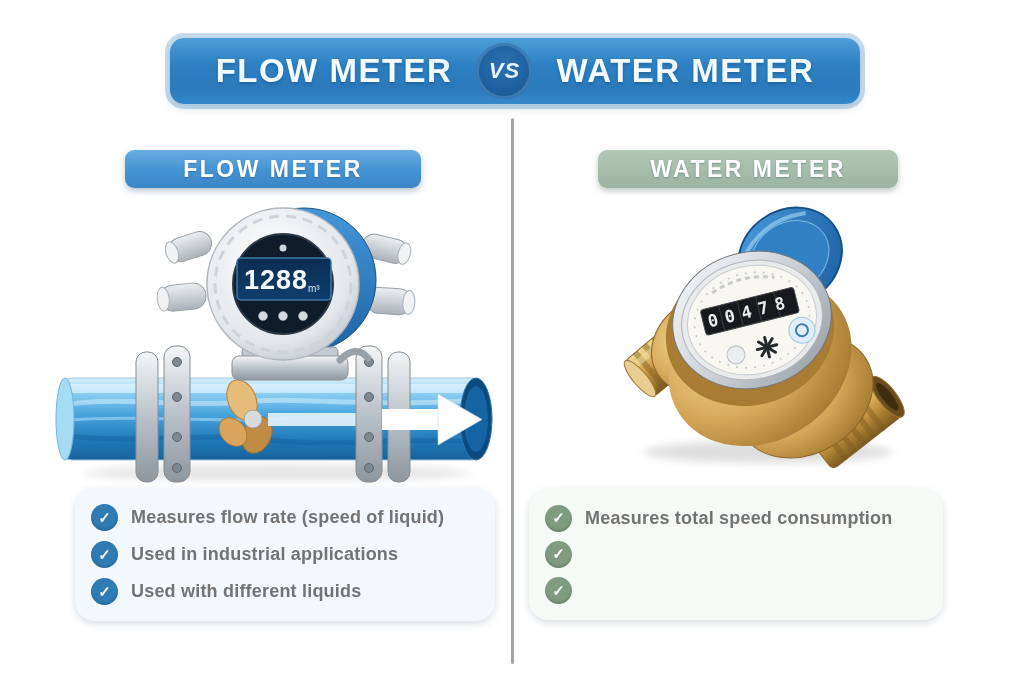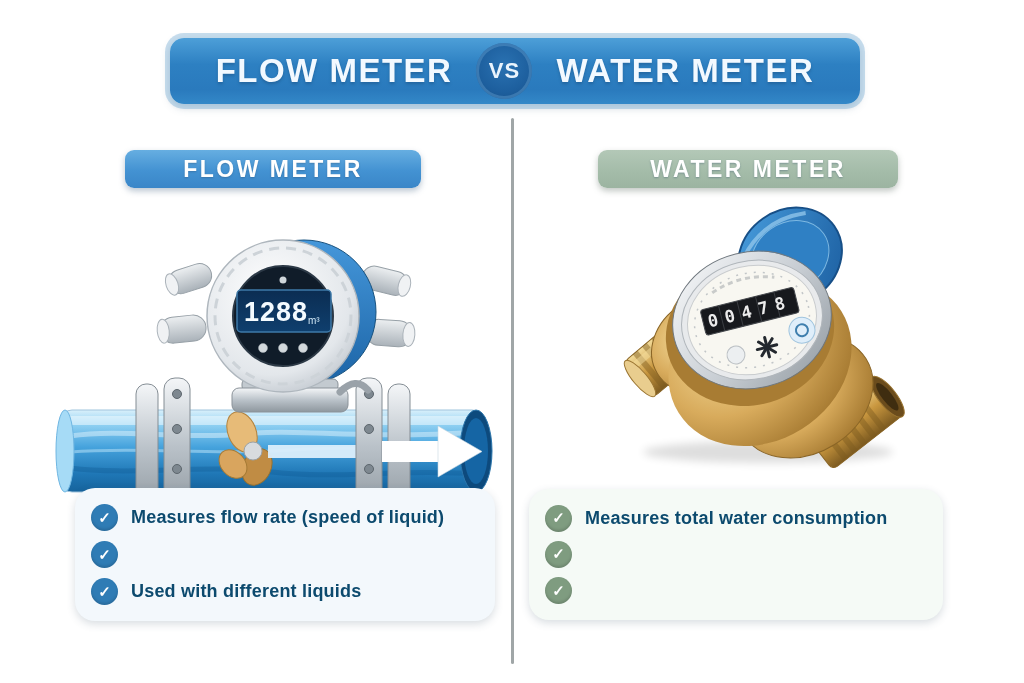--- a/index.html
+++ b/index.html
@@ -18,21 +18,21 @@
   }
   .banner-title {
     color:#f2f9ff; font-size:33px; font-weight:bold; letter-spacing:1.5px;
     text-shadow:0 2px 3px rgba(20,60,100,0.35);
   }
   .vs-badge {
     width:56px; height:56px; border-radius:50%;
     background:radial-gradient(circle at 50% 40%, #2a72b2 0%, #1d5f9e 60%, #164f87 100%);
     box-shadow:inset 0 0 0 3px rgba(90,150,200,0.5);
     display:flex; align-items:center; justify-content:center;
-    color:#eaf4fd; font-size:22px; font-weight:bold; letter-spacing:1px;
+    color:#eaf4fd; font-size:22px; font-weight:bold; letter-spacing:1px;font-style:italic;
   }
   
   .divider {
     position:absolute; left:511px; top:118px; width:3px; height:546px;
     background:#8f9698; opacity:.85; border-radius:2px;
   }
   
   .col-badge {
     position:absolute; top:150px; height:38px; border-radius:9px;
     display:flex; align-items:center; justify-content:center;
@@ -44,40 +44,40 @@
     background:linear-gradient(180deg,#66aee1 0%, #4392d2 55%, #3a86c8 100%);
     box-shadow:0 3px 6px rgba(80,110,140,0.4);
   }
   .badge-water {
     left:598px; width:300px;
     background:linear-gradient(180deg,#b3c8b7 0%, #a3bba8 60%, #9cb4a1 100%);
     box-shadow:0 3px 6px rgba(100,115,105,0.4);
   }
   
   .illus { position:absolute; }
-  .illus-flow { left:52px; top:192px;margin-top:32px; }
+  .illus-flow { left:52px; top:192px; }
   .illus-water { left:600px; top:202px; }
   
   .card {
     position:absolute; border-radius:20px; padding:11px 16px;
     display:flex; flex-direction:column; justify-content:space-between;
     box-shadow:0 3px 9px rgba(60,85,105,0.20);
   }
   .card-flow { left:75px; top:488px; width:420px; height:133px; background:#f3f8fc; }
   .card-water { left:529px; top:489px; width:414px; height:131px; background:#f5faf6; }
   .point-row { display:flex; align-items:center; gap:13px; flex:1; }
   .check {
     width:27px; height:27px; min-width:27px; border-radius:50%;
     display:flex; align-items:center; justify-content:center;
     color:#ffffff; font-size:15px; font-weight:bold;
     box-shadow:inset 0 -2px 3px rgba(0,0,0,0.15);
   }
   .check-blue  { background:#2f7cb5; }
   .check-green { background:#7f9c80; }
-  .point-text { color:#0c4a6e; font-size:18px; font-weight:600; letter-spacing:.2px; white-space:nowrap; }
+  .point-text { color:#737373; font-size:18px; font-weight:600; letter-spacing:.2px; white-space:nowrap; }
 </style>
 </head>
 <body>
 
 <div class="banner">
   <span class="banner-title">FLOW METER</span>
   <span class="vs-badge">VS</span>
   <span class="banner-title">WATER METER</span>
 </div>
 
@@ -311,31 +311,32 @@
 </svg>
 </div>
 
 <div class="card card-flow">
   <div class="point-row">
     <span class="check check-blue">✓</span>
     <span class="point-text">Measures flow rate (speed of liquid)</span>
   </div>
   <div class="point-row">
     <span class="check check-blue">✓</span>
+    <span class="point-text">Used in industrial applications</span>
   </div>
   <div class="point-row">
     <span class="check check-blue">✓</span>
     <span class="point-text">Used with different liquids</span>
   </div>
 </div>
 
 <div class="card card-water">
   <div class="point-row">
     <span class="check check-green">✓</span>
-    <span class="point-text">Measures total water consumption</span>
+    <span class="point-text">Measures total speed consumption</span>
   </div>
   <div class="point-row">
     <span class="check check-green">✓</span>
   </div>
   <div class="point-row">
     <span class="check check-green">✓</span>
   </div>
 </div>
 
 </body></html>

